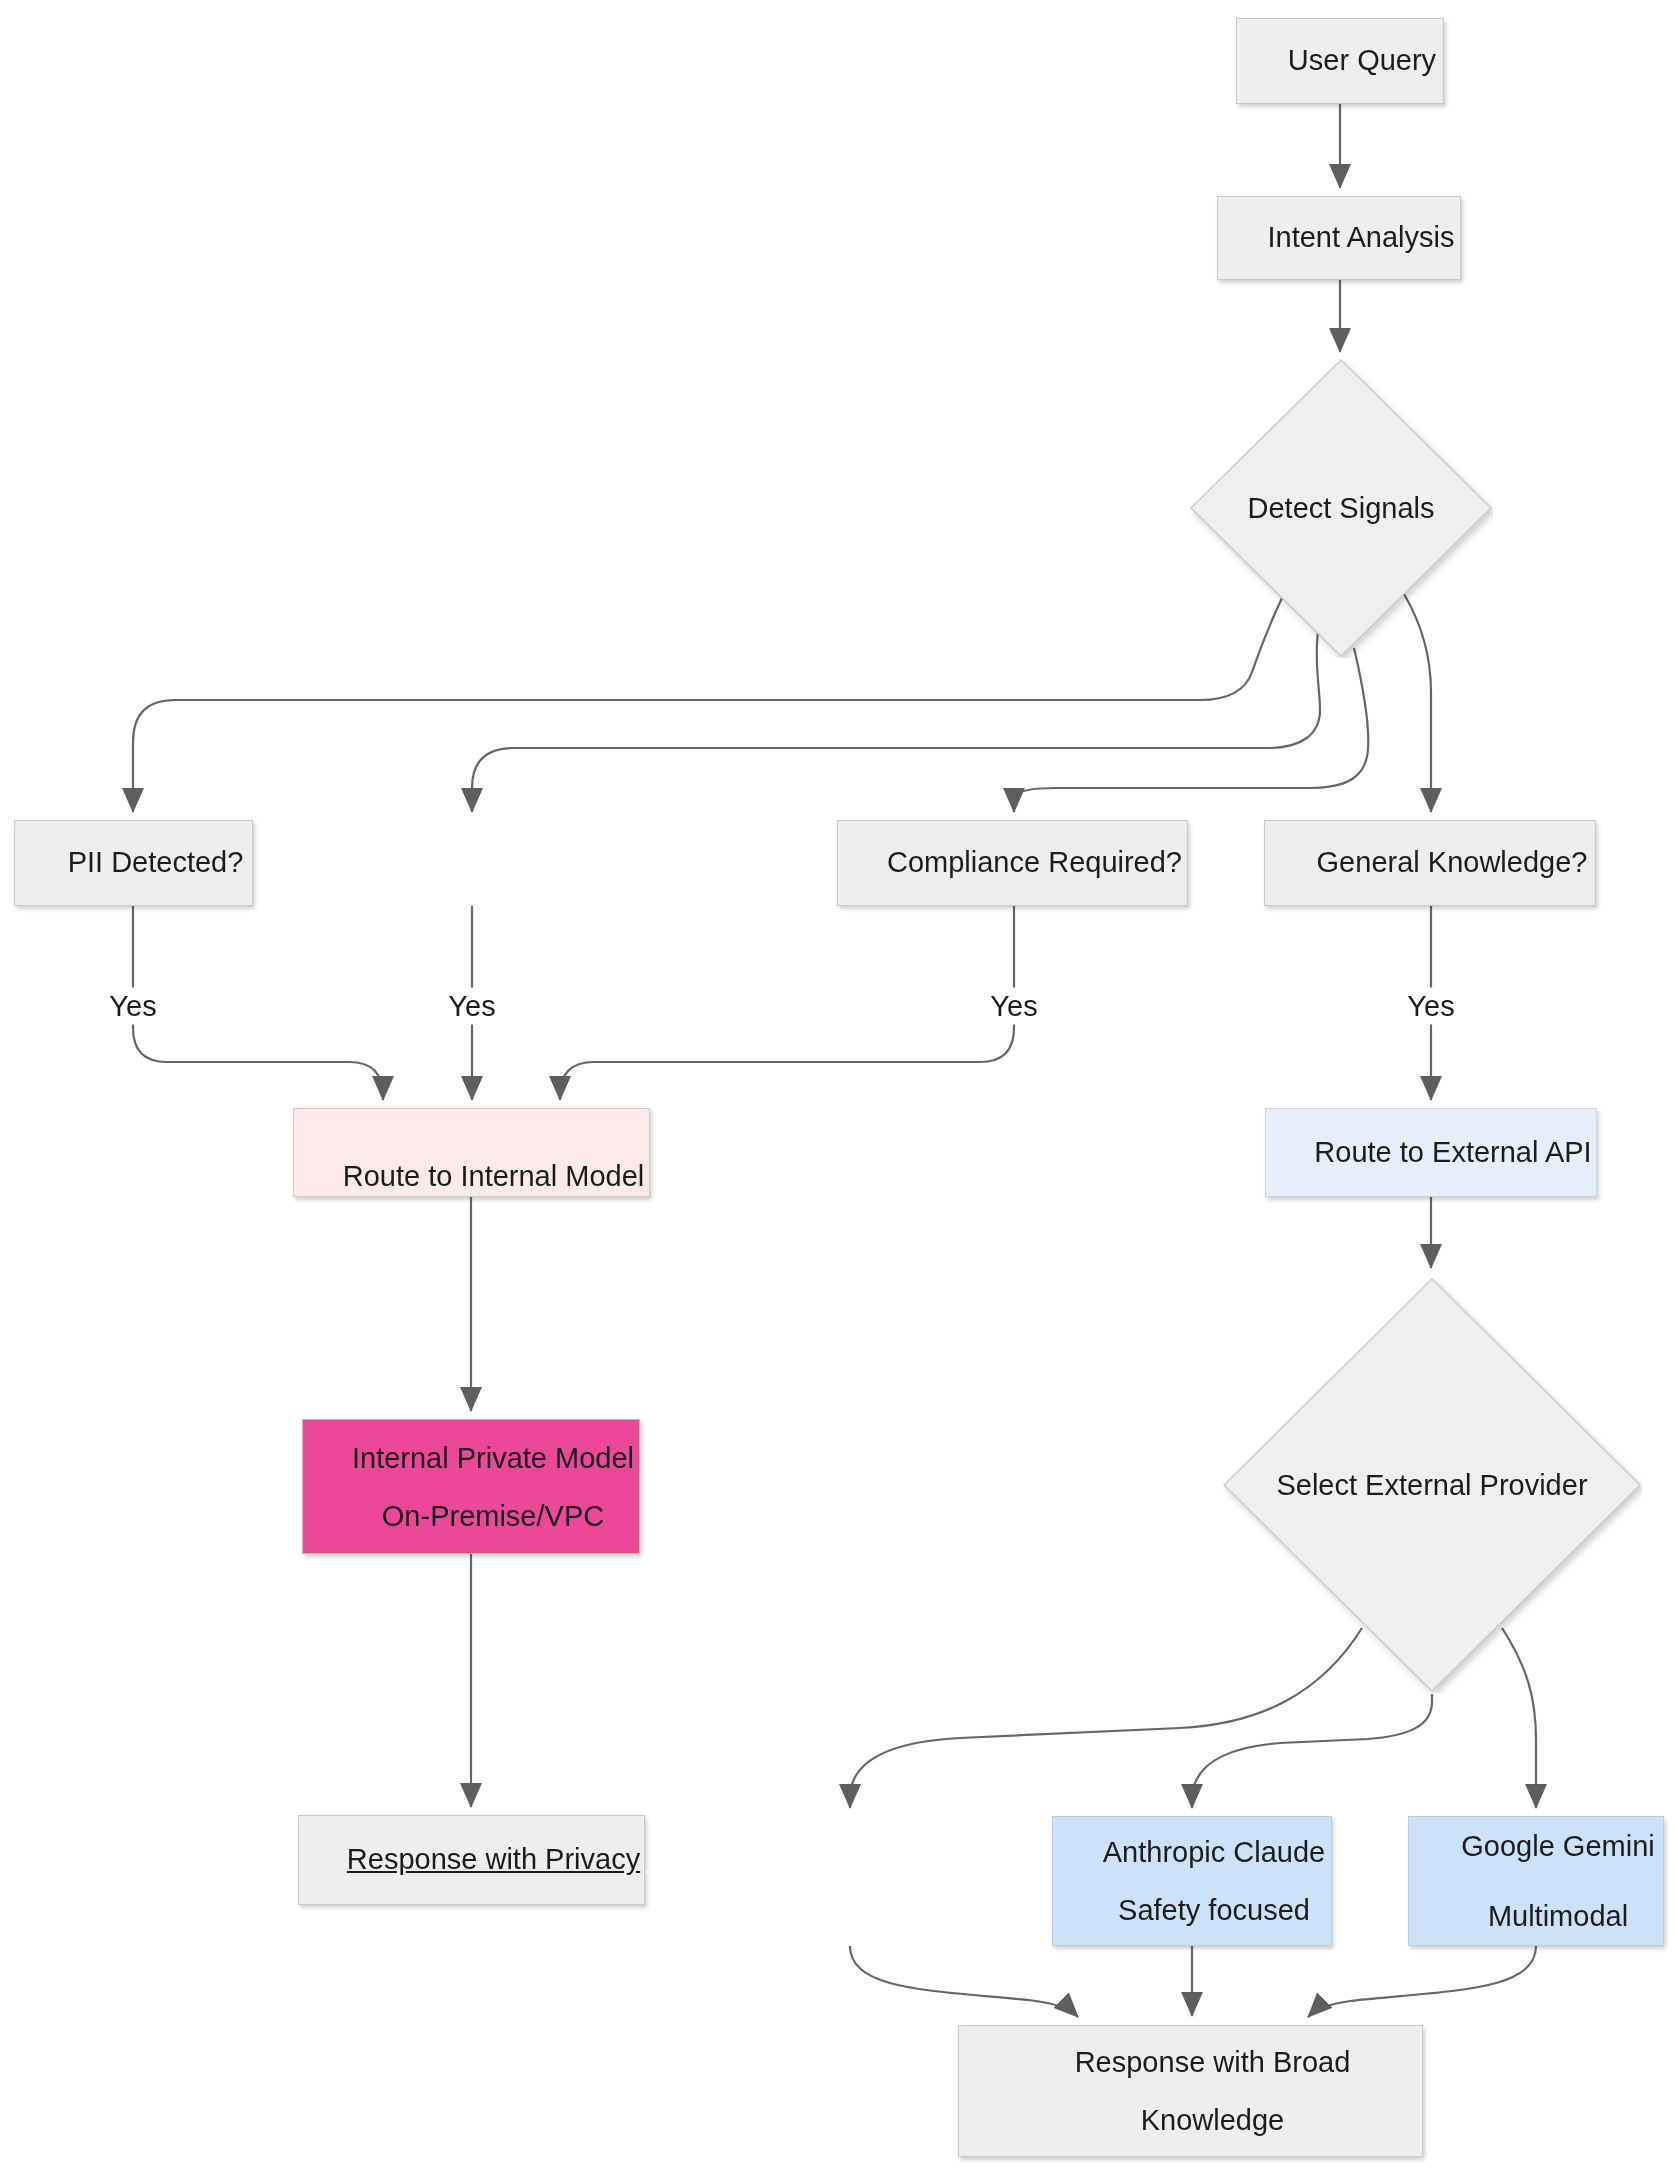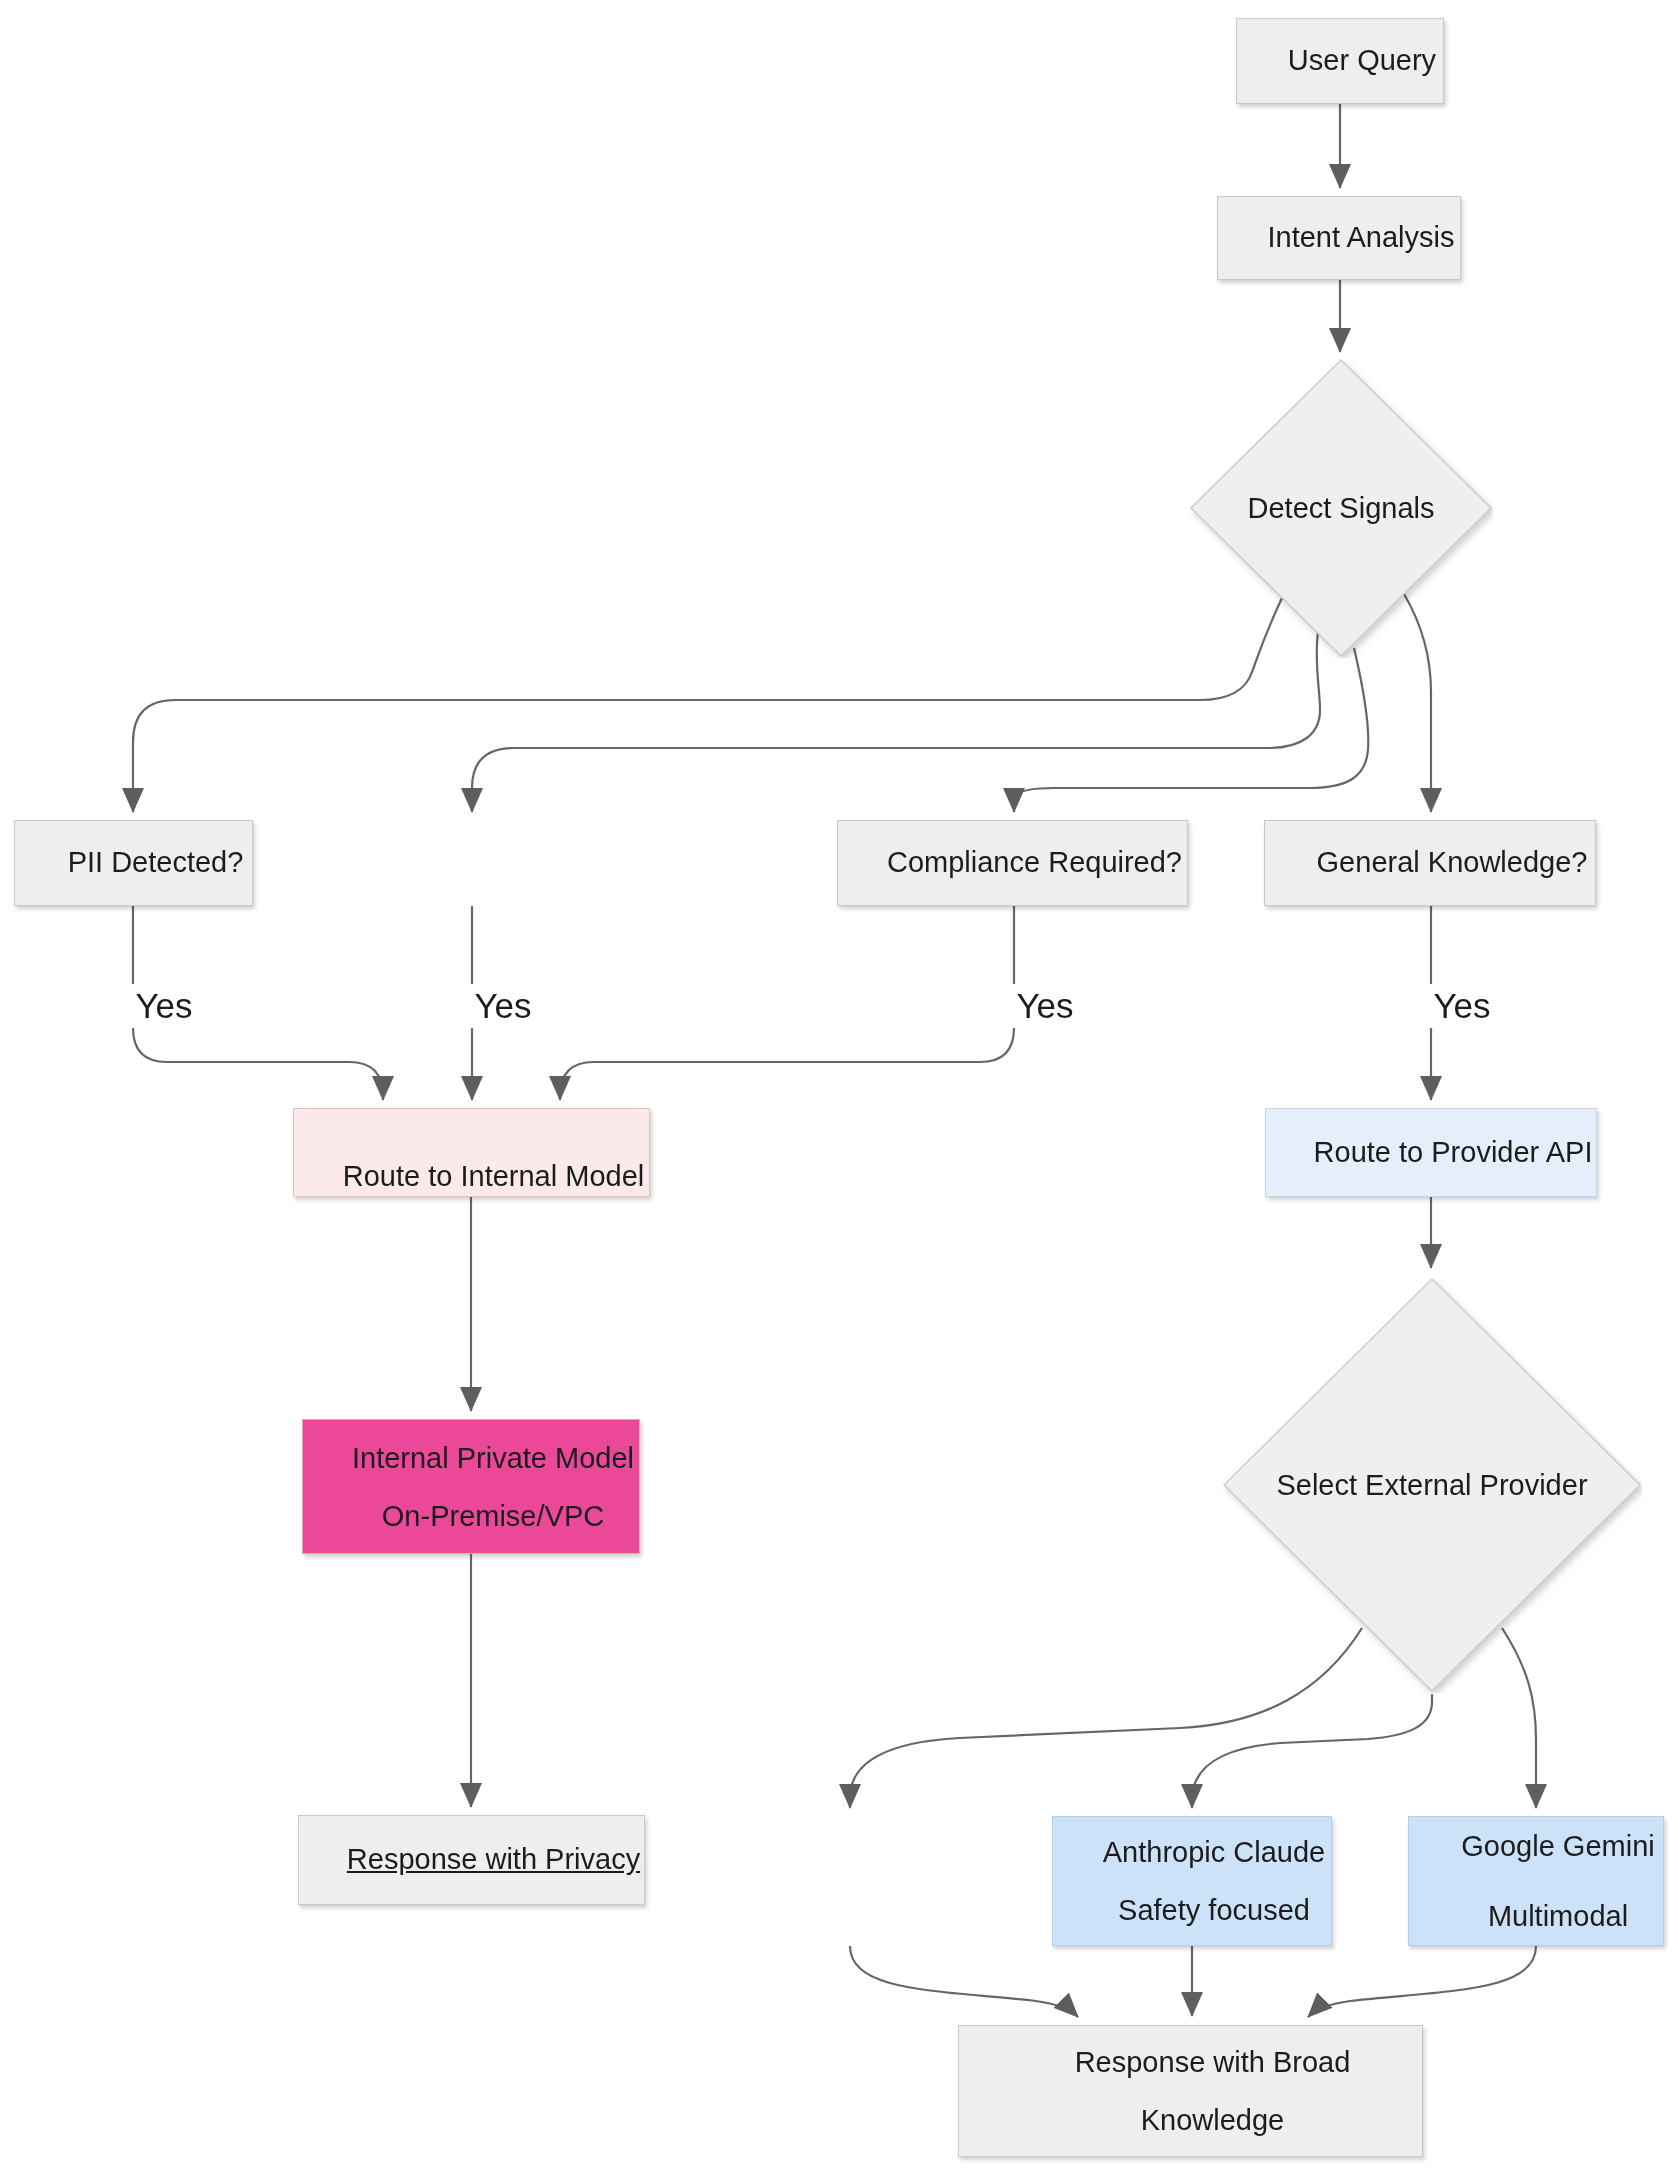--- a/index.html
+++ b/index.html
@@ -51,24 +51,23 @@
     display:flex;
     align-items:center;
     justify-content:center;
     font-size:29px;
     text-align:center;
   }
   .edge-label{
     position:absolute;
     z-index:3;
     background:#ffffff;
-    font-size:35px;
+    font-size:29px;
     padding:2px 8px;
     transform:translate(-50%,-50%);
-    margin-left:31px;
   }
 </style>
 </head>
 <body>
 
 <div class="canvas">
 
   <svg class="edges" width="1678" height="2178" viewBox="0 0 1678 2178">
     <defs>
       <marker id="arr" markerWidth="30" markerHeight="26" refX="24" refY="11" orient="auto" markerUnits="userSpaceOnUse">
@@ -134,21 +133,21 @@
   <div class="edge-label" style="left:133px;top:1006px;">Yes</div>
   <div class="edge-label" style="left:472px;top:1006px;">Yes</div>
   <div class="edge-label" style="left:1014px;top:1006px;">Yes</div>
   <div class="edge-label" style="left:1431px;top:1006px;">Yes</div>
 
   <div class="node rect pink-light" style="left:293px;top:1108px;width:357px;height:89px;">
     <span>Route to Internal Model</span>
   </div>
 
   <div class="node rect blue-light" style="left:1265px;top:1108px;width:332px;height:89px;">
-    <span>Route to Provider API</span>
+    <span>Route to External API</span>
   </div>
 
   <div class="node rect pink two-line" style="left:302px;top:1419px;width:338px;height:135px;">
     <span>Internal Private Model</span>
     <span>On-Premise/VPC</span>
   </div>
 
   <div class="diamond" style="left:1222px;top:1277px;width:420px;height:416px;">
     <svg width="420" height="416" viewBox="0 0 420 416">
       <polygon points="210,2 418,208 210,414 2,208" fill="#efefef" stroke="#cccccc" stroke-width="1.5" style="filter:drop-shadow(3px 4px 3px rgba(0,0,0,0.18));"></polygon>

